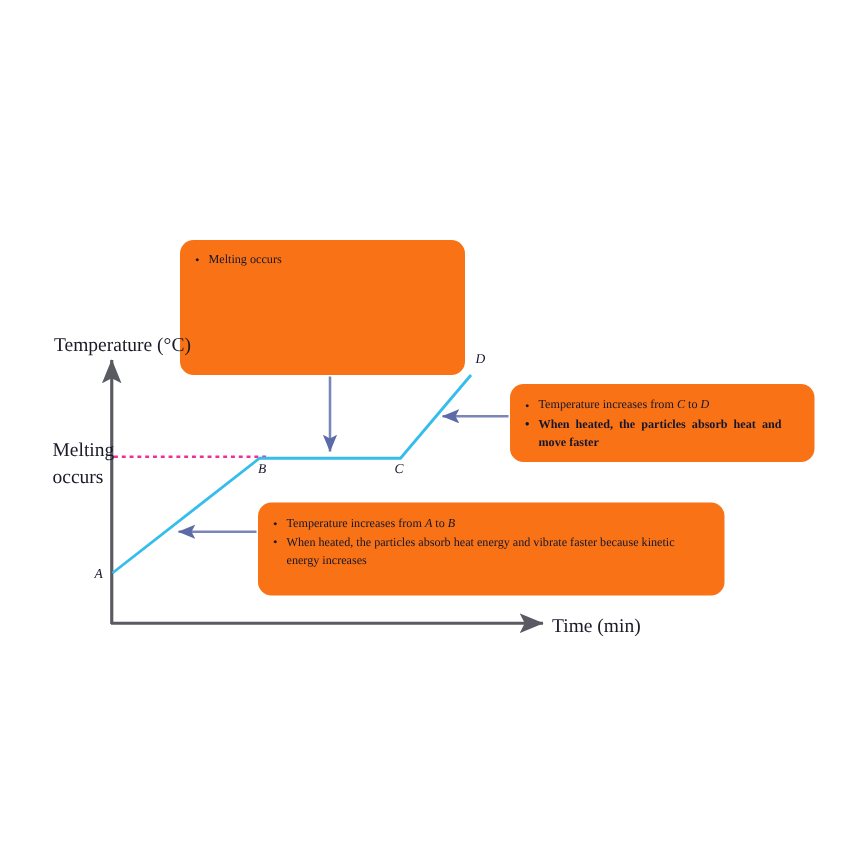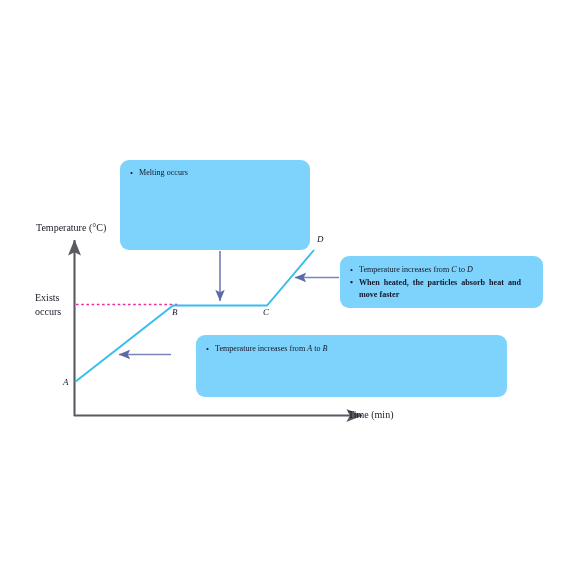--- a/index.html
+++ b/index.html
@@ -24,21 +24,21 @@
   .svg-layer {
     position: absolute;
     left: 0; top: 0;
     width: 574px;
     height: 574px;
   }
 
   
   .callout {
     position: absolute;
-    background: #7dd3fc;
+    background: #f97316;
     border-radius: 9px;
     box-sizing: border-box;
     padding: 7px 22px 7px 8px;
     font-size: 8.1px;
     line-height: 1.47;
     color: #151528;
     z-index: 5;
   }
   .callout ul {
     margin: 0;
@@ -81,37 +81,36 @@
     text-align: justify;
     text-align-last: left;
     font-weight: bold;
   }
   #callout-solid {
     left: 172px;
     top: 335px;
     width: 311px;
     height: 62px;
     padding-top: 8px;
-    margin-left: 24px;
   }
 
   
   .glabel {
     position: absolute;
-    font-size: 10px;
+    font-size: 13px;
     color: #1a1a28;
     white-space: nowrap;
     z-index: 6;
   }
   #label-y-axis {
     left: 36px;
     top: 222px;
   }
   #label-x-axis {
-    left: 348px;
+    left: 368px;
     top: 409px;
   }
   #label-melting-point {
     left: 35px;
     top: 291px;
     line-height: 1.35;
     white-space: normal;
     width: 40px;
   }
   .point-label {
@@ -154,21 +153,21 @@
 
     <line x1="339" y1="277.5" x2="295" y2="277.5" stroke="#7a86b8" stroke-width="1.7" marker-end="url(#callout-arrow)"></line>
 
     <line x1="171" y1="354.5" x2="119" y2="354.5" stroke="#7a86b8" stroke-width="1.7" marker-end="url(#callout-arrow)"></line>
   </svg>
 
   <div class="glabel" id="label-y-axis">Temperature (°C)</div>
   <div class="glabel" id="label-x-axis">Time (min)</div>
 
   <div class="glabel" id="label-melting-point">
-    <span>Exists</span><br>
+    <span>Melting</span><br>
     <span>occurs</span>
   </div>
 
   <div class="point-label" id="point-a">A</div>
   <div class="point-label" id="point-b">B</div>
   <div class="point-label" id="point-c">C</div>
   <div class="point-label" id="point-d">D</div>
 
   <div class="callout" id="callout-melting">
     <ul>
@@ -179,16 +178,17 @@
   <div class="callout" id="callout-liquid">
     <ul>
       <li>Temperature increases from <em>C</em> to <em>D</em></li>
       <li class="justify">When heated, the particles absorb heat and move faster</li>
     </ul>
   </div>
 
   <div class="callout" id="callout-solid">
     <ul>
       <li>Temperature increases from <em>A</em> to <em>B</em></li>
+      <li>When heated, the particles absorb heat energy and vibrate faster because kinetic energy increases</li>
     </ul>
   </div>
 
 </div>
 
 </body></html>

